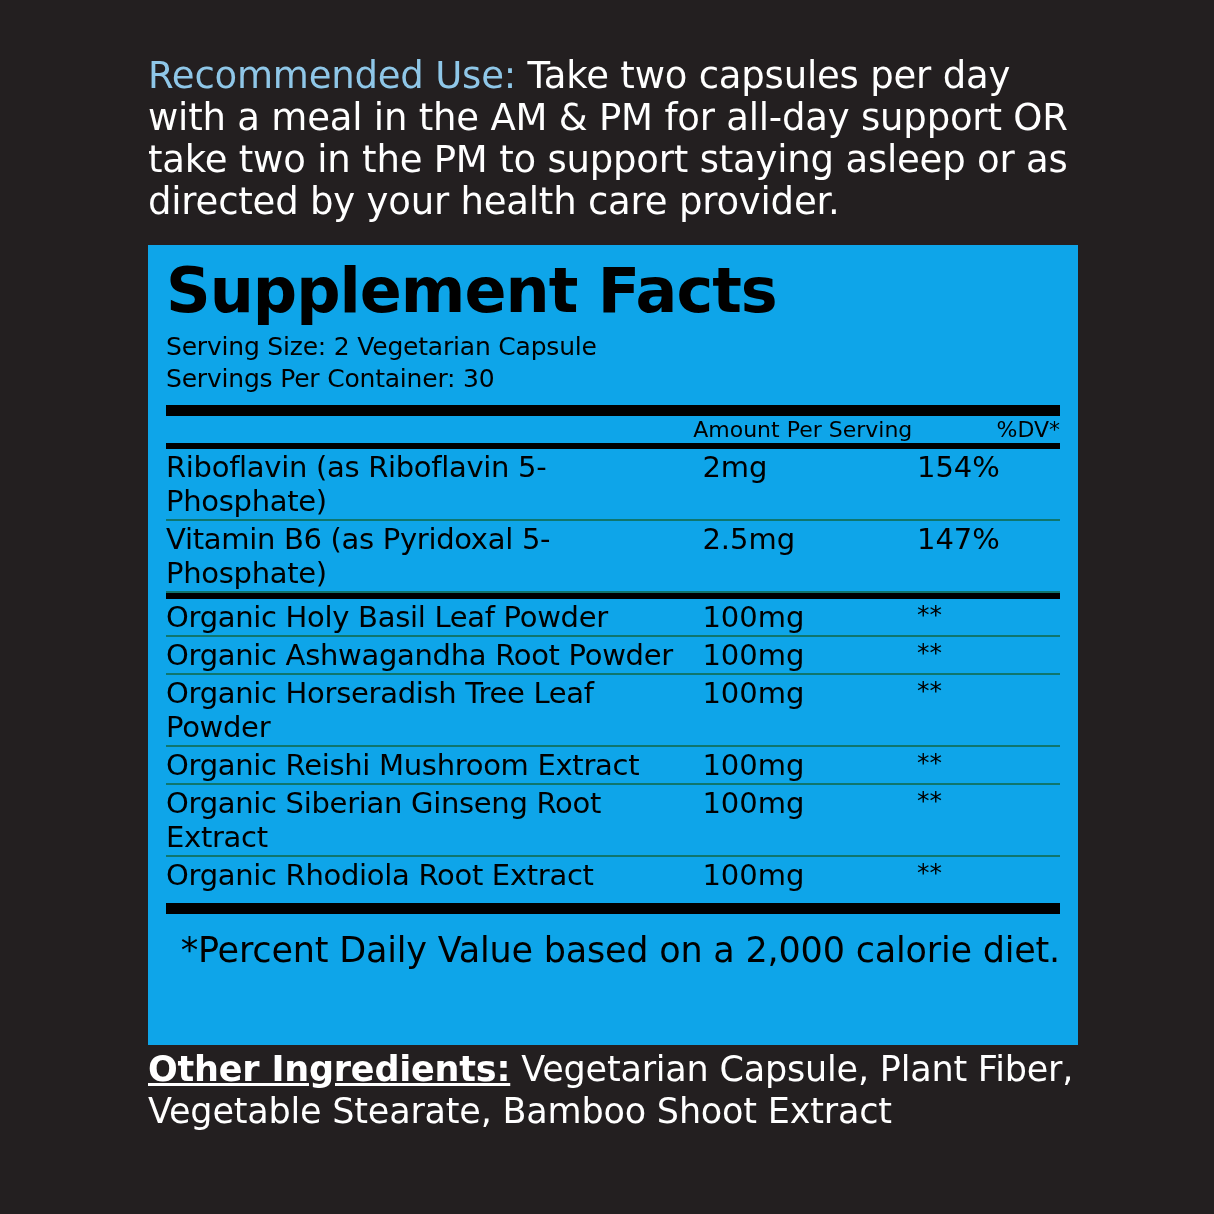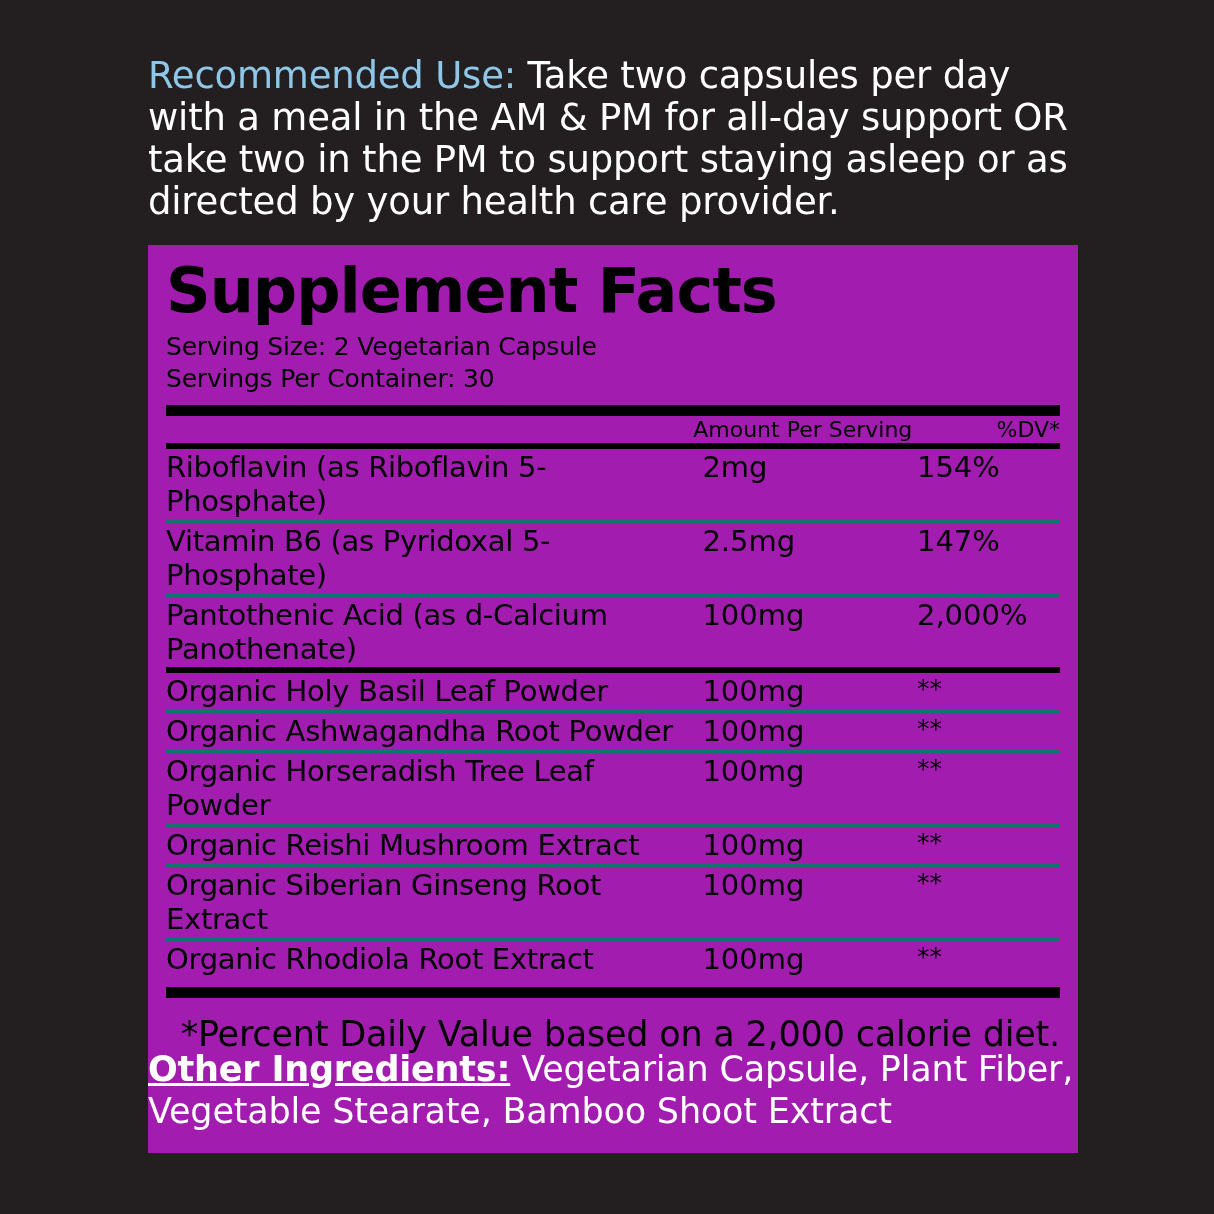--- a/index.html
+++ b/index.html
@@ -35,22 +35,22 @@
     color: #8fc7e8;
     font-weight: normal;
   }
 
   
   .facts {
     position: absolute;
     left: 148px;
     top: 245px;
     width: 930px;
-    height: 908px;
-    background: #a21caf;
+    height: 800px;
+    background: #0ea5e9;
     color: #000000;
     box-sizing: border-box;
     padding: 0 18px;
   }
   .facts-title {
     font-size: 62px;
     font-weight: bold;
     letter-spacing: -1px;
     margin: 12px 0 6px 0;
     line-height: 68px;
@@ -90,21 +90,21 @@
   .hdr-row td {
     font-size: 22px;
     padding-bottom: 4px;
     padding-top: 4px;
     margin-left: 44px;
   }
   .hdr-row .col-amt { text-align: right; }
   .hdr-row .col-dv  { text-align: right; }
 
   tr.line td {
-    border-bottom: 4px solid #0f766e;
+    border-bottom: 2px solid #0f766e;
   }
   tr.noline td { border-bottom: none; }
 
   .stars { font-size: 25px; }
 
   .footnotes {
     font-size: 35px;
     line-height: 44px;
     margin-top: 14px;
     letter-spacing: -0.2px;
@@ -159,25 +159,20 @@
           <tr class="line">
         <td class="col-name">Riboflavin (as Riboflavin 5-Phosphate)</td>
         <td class="col-amt">2mg</td>
         <td class="col-dv">154%</td>
       </tr>
       <tr class="line">
         <td class="col-name">Vitamin B6 (as Pyridoxal 5-Phosphate)</td>
         <td class="col-amt">2.5mg</td>
         <td class="col-dv">147%</td>
       </tr>
-      <tr class="noline">
-        <td class="col-name">Pantothenic Acid (as d-Calcium Panothenate)</td>
-        <td class="col-amt">100mg</td>
-        <td class="col-dv">2,000%</td>
-      </tr>
     </tbody>
       </table>
 
     <div class="rule-med"></div>
 
     <table class="nutri">
       <tbody>
           <tr class="line">
         <td class="col-name">Organic Holy Basil Leaf Powder</td>
         <td class="col-amt">100mg</td>

